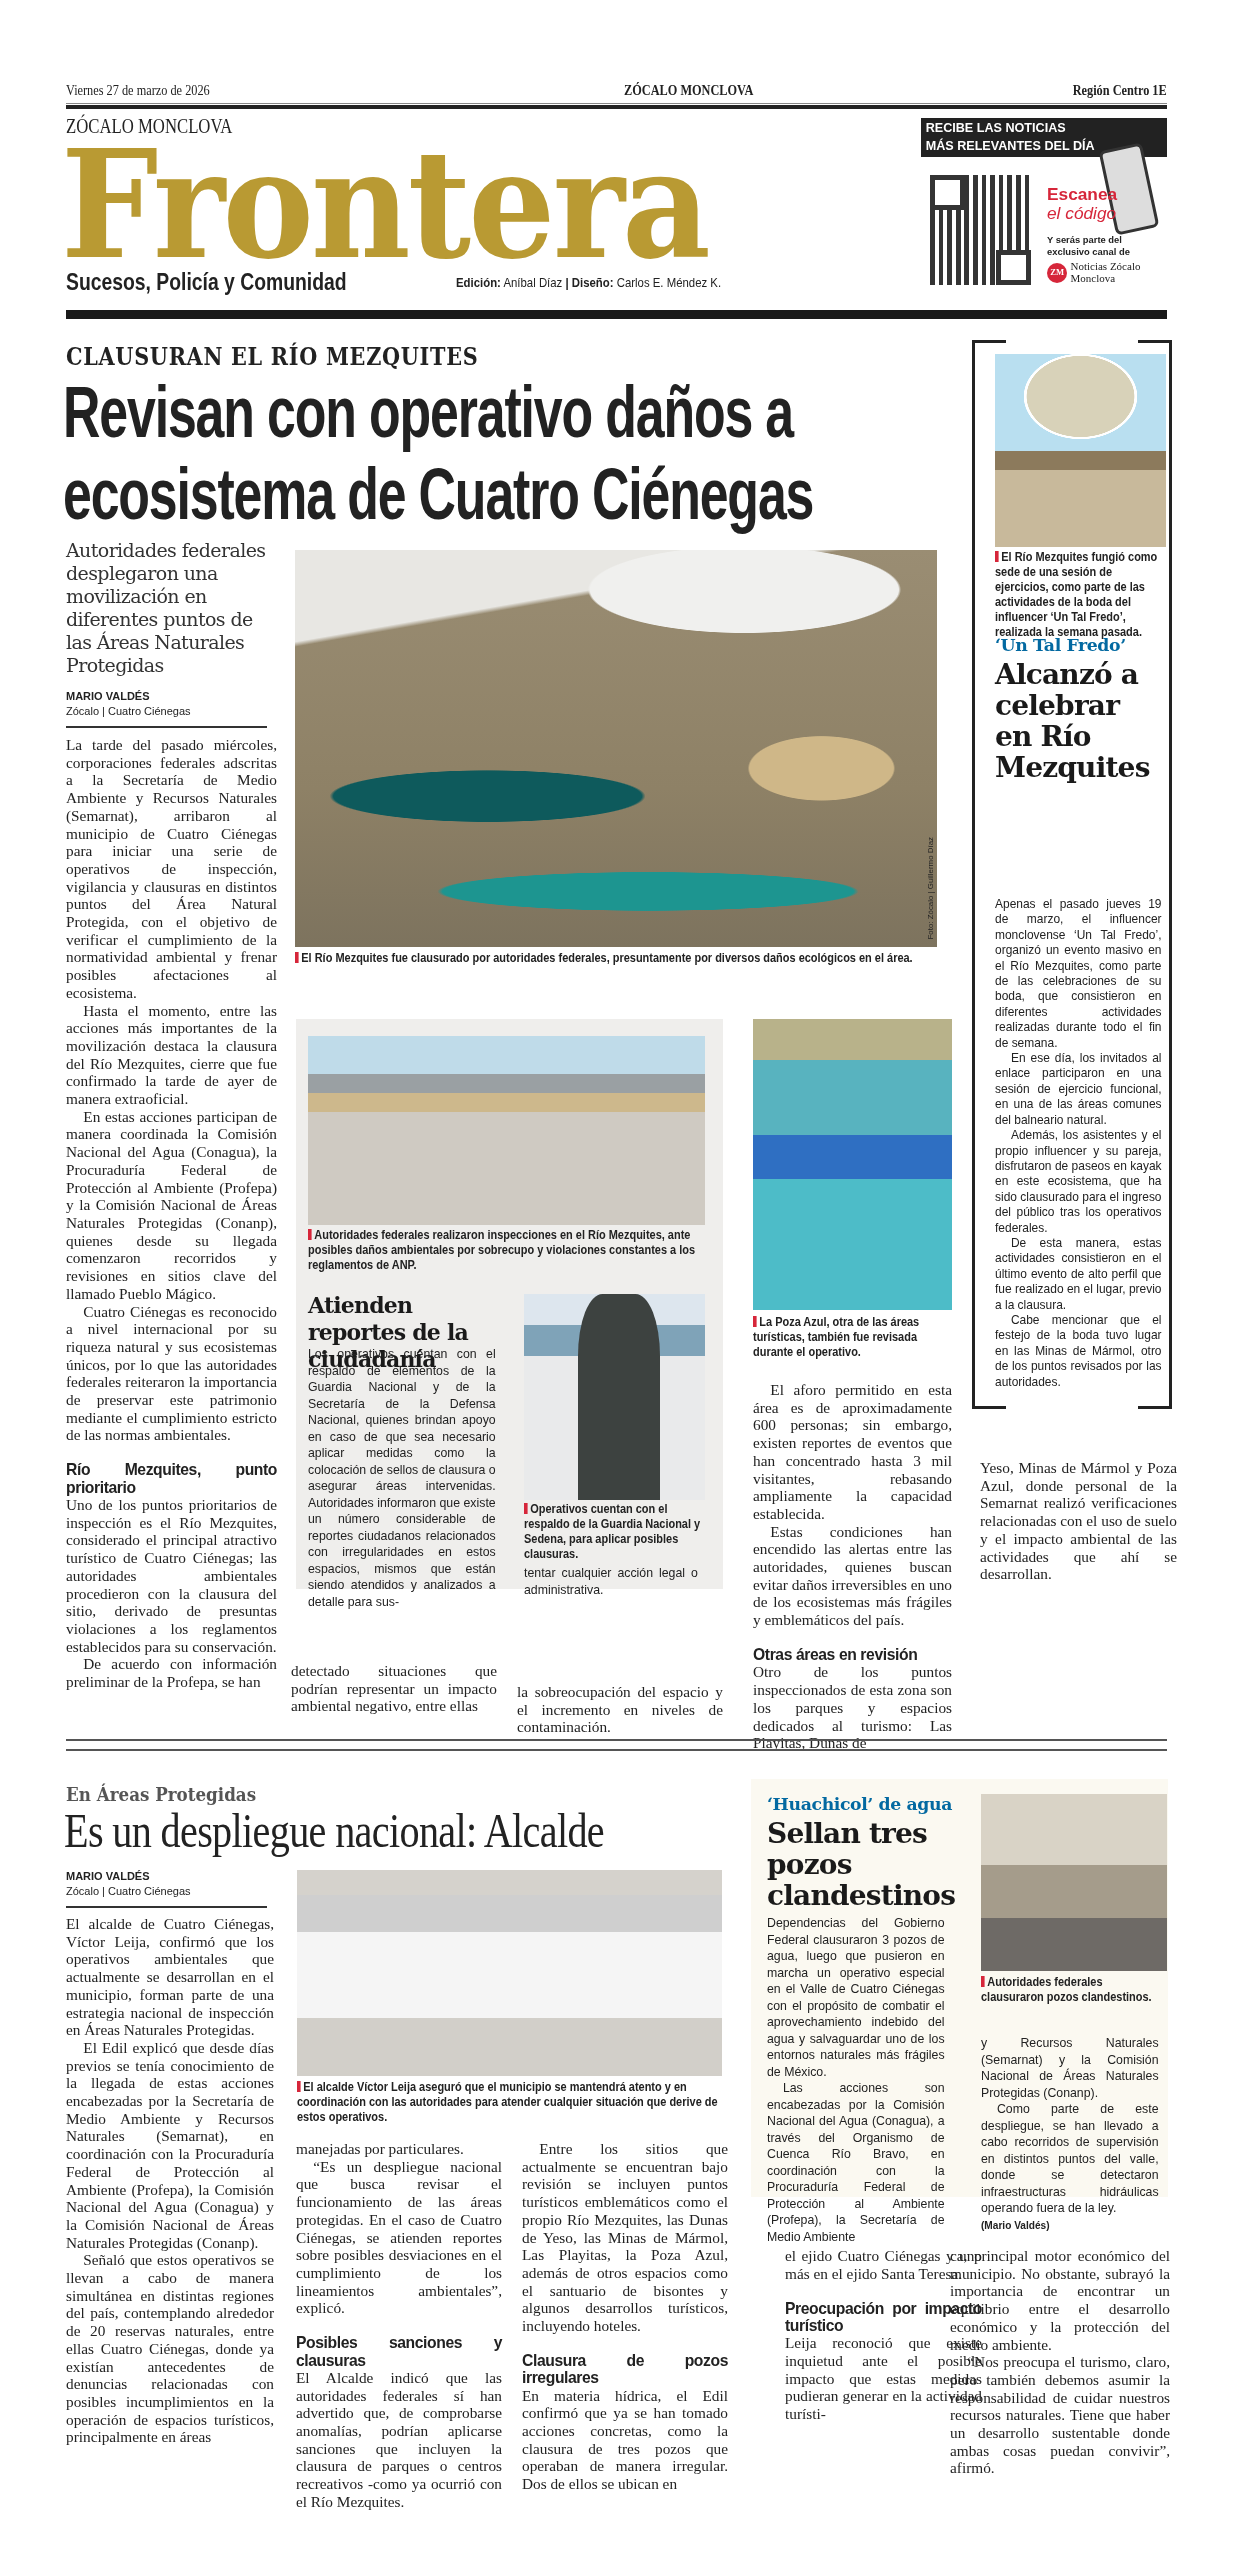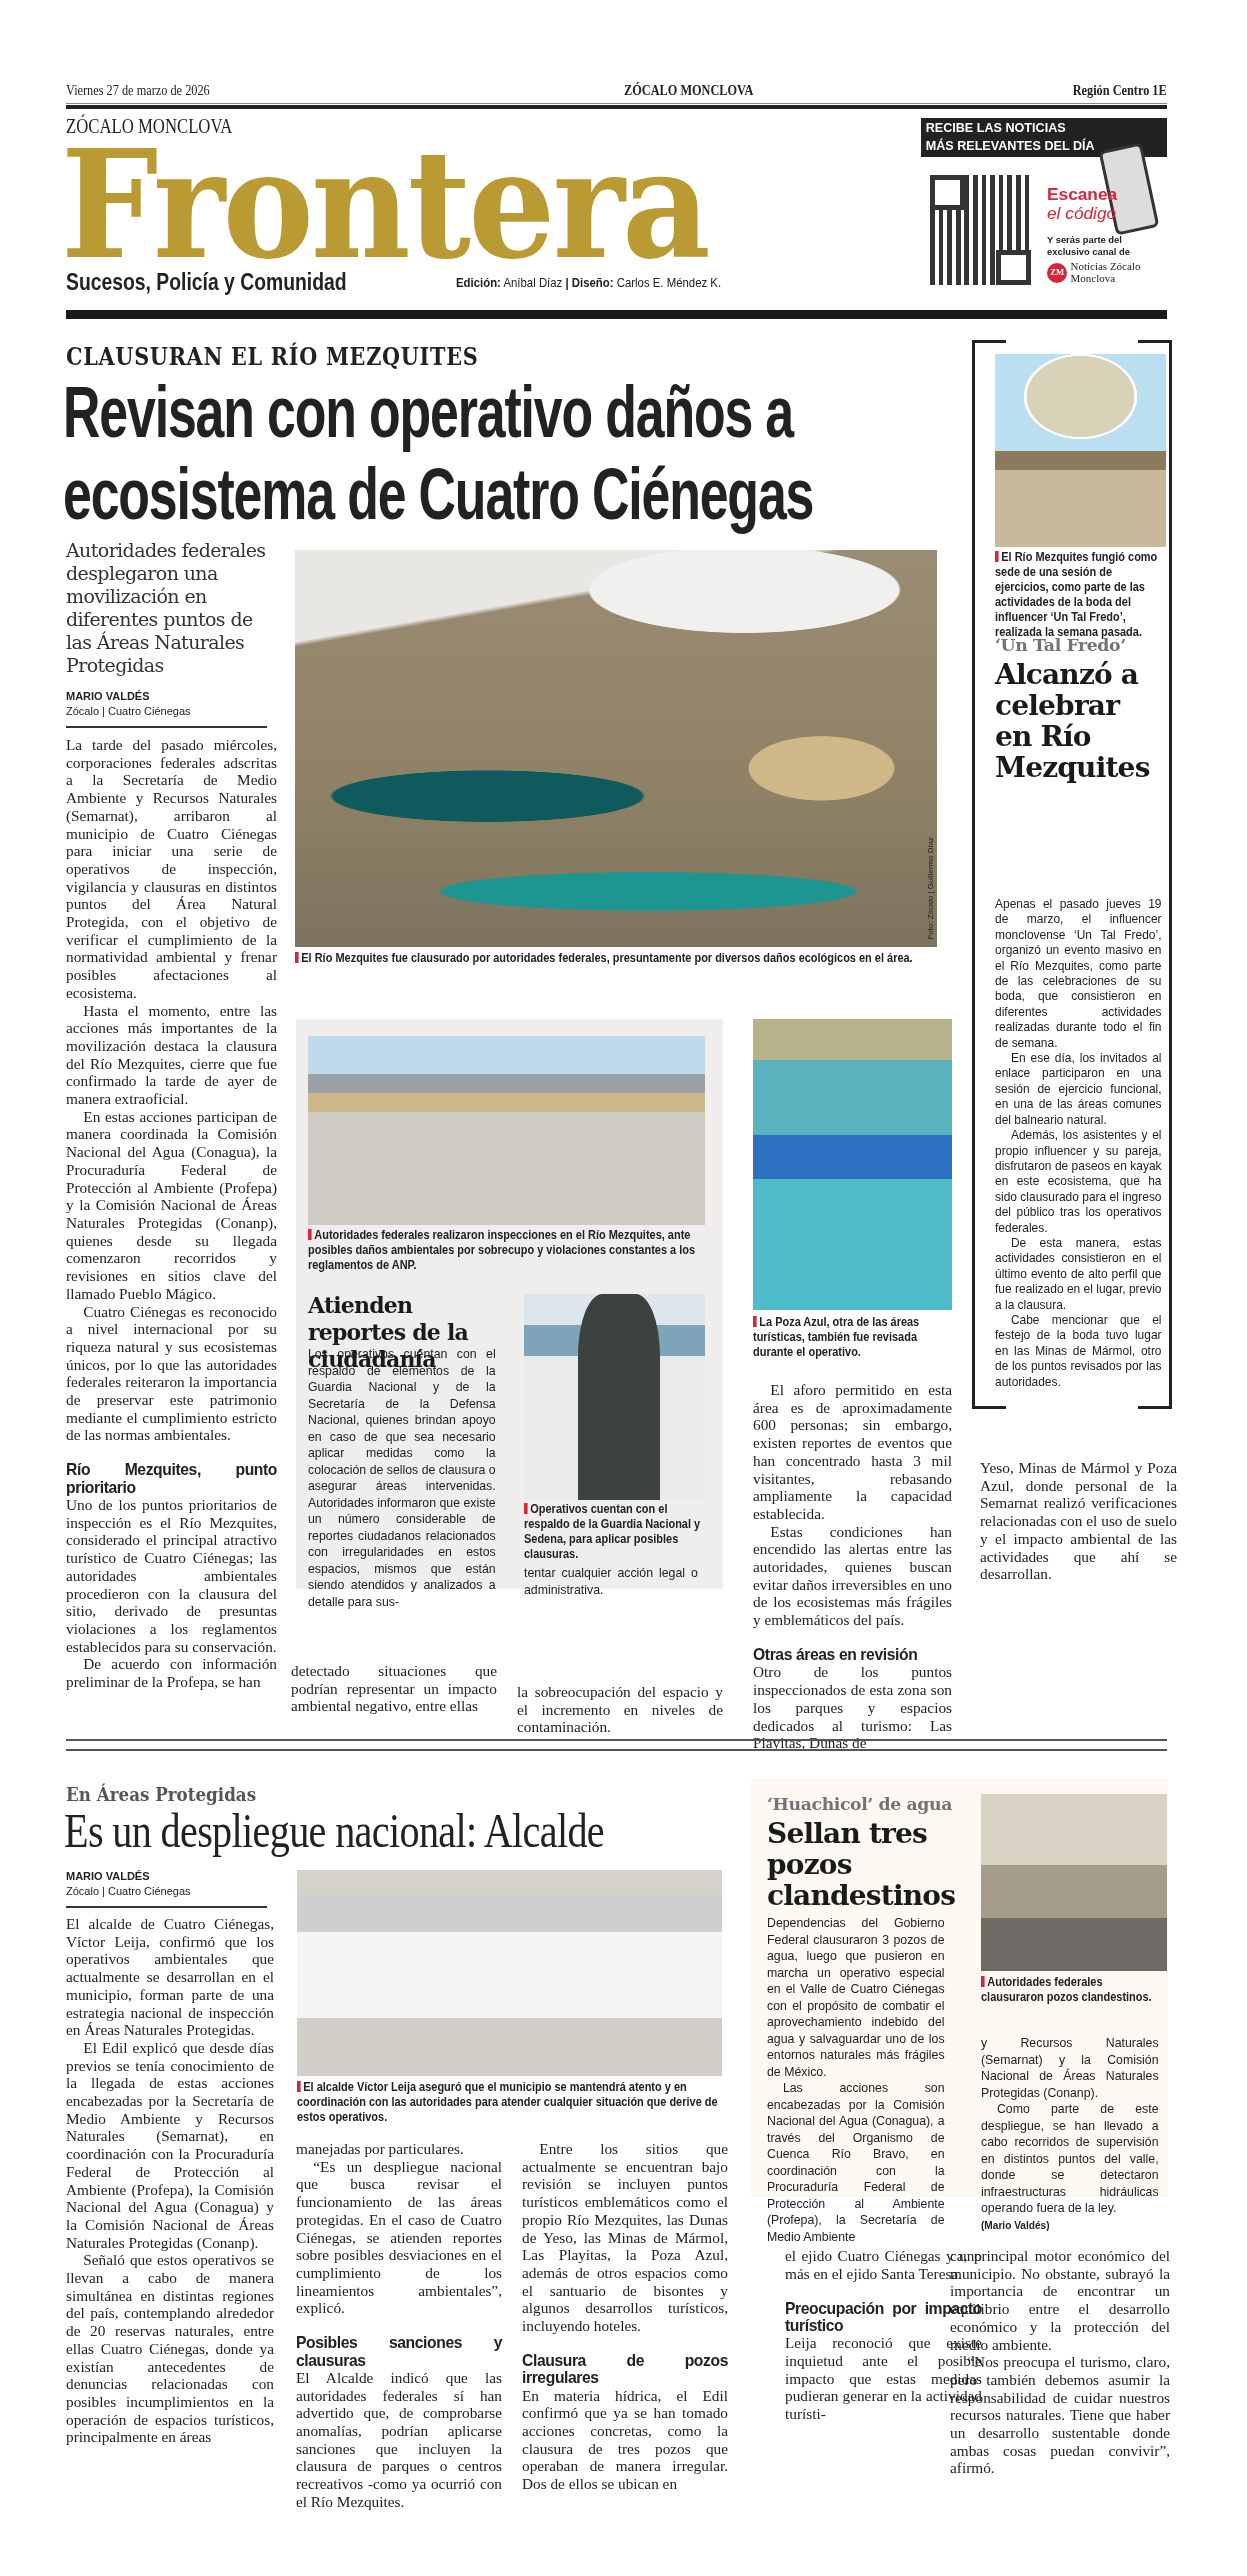--- a/index.html
+++ b/index.html
@@ -84,21 +84,21 @@
   .cream-box { background: #fbf9f1; }
 
   .side-box { left: 972px; top: 340px; width: 200px; height: 1069px; border-left: 3.1px solid #222; border-right: 3.1px solid #222; }
   .side-box .tick { position: absolute; height: 3.1px; background: #222; width: 31px; }
 
   .divider { left: 66px; height: 2.4px; width: 1101px; background: #555; }
 
   .bottom-kicker { left: 66px; top: 1783px; font-family: "DejaVu Serif", serif; font-weight: bold; font-size: 19px; color: #555; transform: scaleX(0.88); transform-origin: left; }
   .bottom-head { left: 64px; top: 1802px; font-family: "Liberation Serif", serif; font-size: 49px; line-height: 57px; letter-spacing: -0.8px; transform: scaleX(0.82); transform-origin: left; white-space: nowrap; }
 
-  .h-kicker { font-family: "DejaVu Serif", serif; font-weight: bold; font-size: 17.3px; color: #737373; letter-spacing: -0.4px; }
+  .h-kicker { font-family: "DejaVu Serif", serif; font-weight: bold; font-size: 17.3px; color: #0369a1; letter-spacing: -0.4px; }
   .h-title { font-family: "DejaVu Serif", serif; font-weight: bold; font-size: 28px; line-height: 31px; color: #1a1a1a; letter-spacing: -0.8px; }
   .sans-body { font-family: "Liberation Sans", sans-serif; font-size: 13.4px; line-height: 16.5px; color: #222; text-align: justify; transform: scaleX(0.92); transform-origin: left; }
   .sans-body p { text-indent: 17.3px; }
   .sans-body p.noindent { text-indent: 0; }
 </style>
 </head>
 <body>
 
 <div class="abs folio">
   <span class="f-left">Viernes 27 de marzo de 2026</span>

